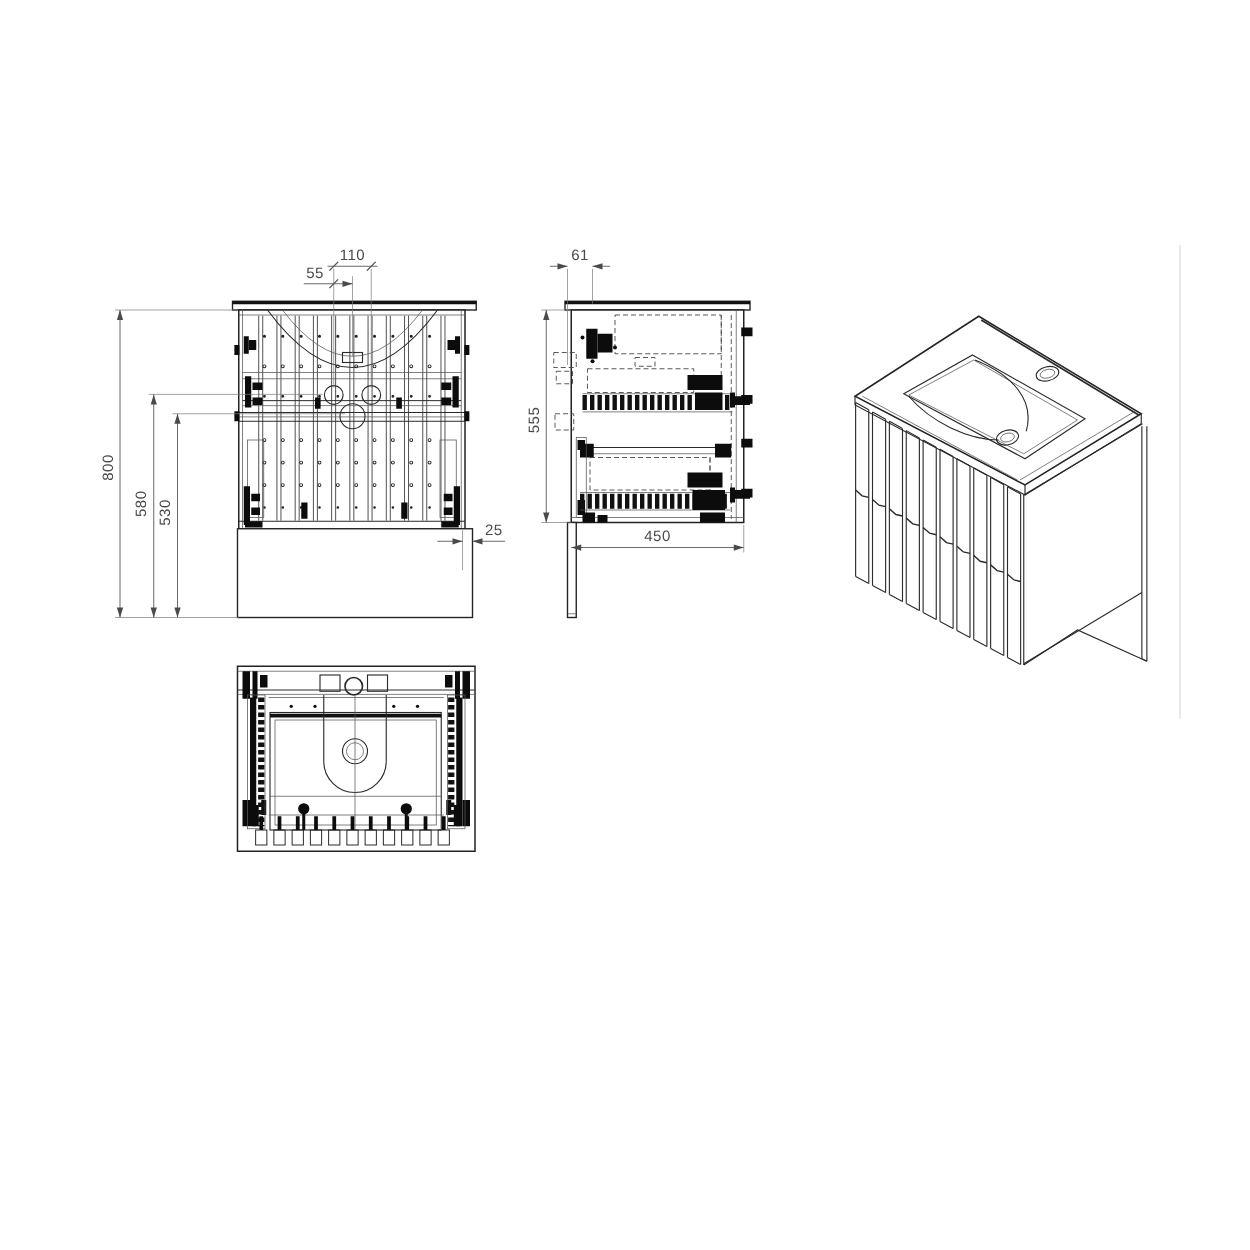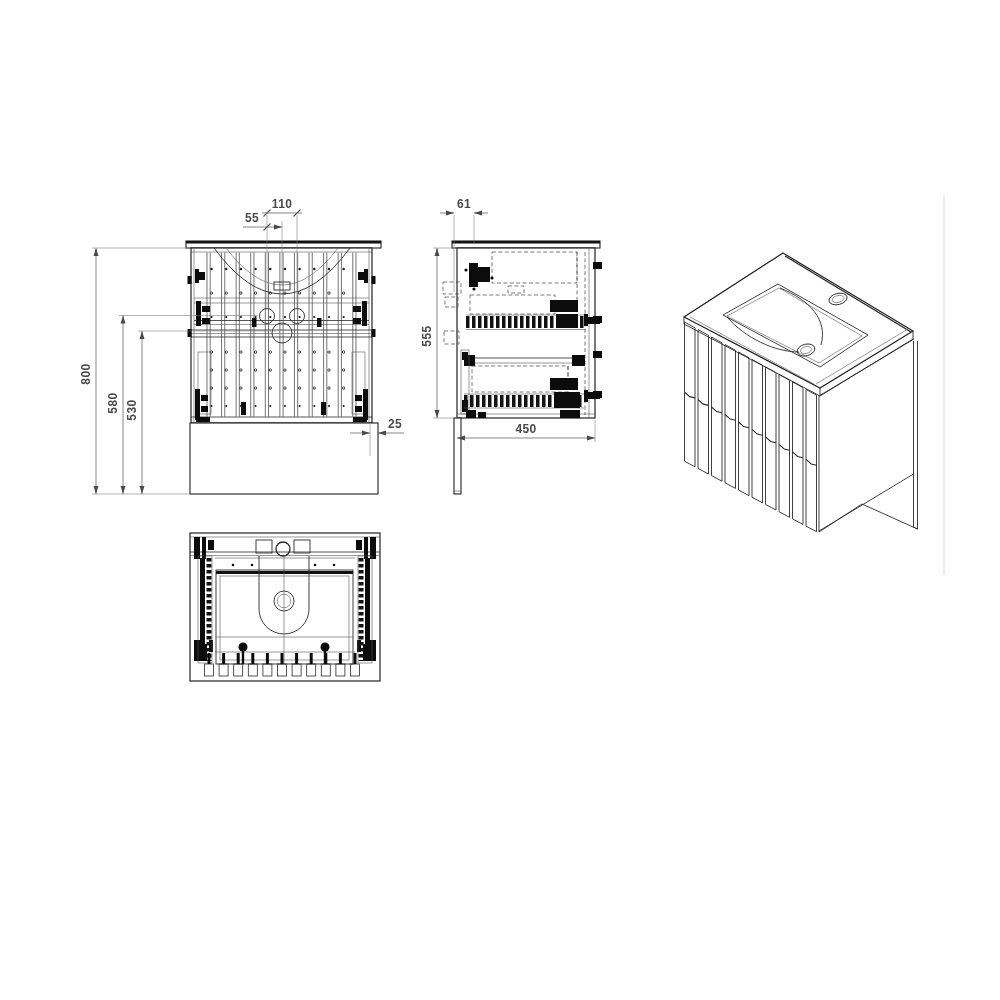--- a/index.html
+++ b/index.html
@@ -1,17 +1,17 @@
 <!DOCTYPE html>
 <html><head>
 <meta charset="utf-8">
 <style>
   html,body{margin:0;padding:0;background:#fff;}
   .sheet{position:relative;width:1000px;height:1000px;background:#fff;overflow:hidden;
-         font-family:"Liberation Sans",sans-serif;font-weight:bold;}
+         font-family:"Liberation Sans",sans-serif;}
   svg{position:absolute;left:0;top:0;}
   text{font-family:"Liberation Sans",sans-serif;font-size:12px;fill:#4a4a4a;letter-spacing:.4px;}
   .ol{fill:#fff;stroke:#222;stroke-width:1.1;}
   .ln{stroke:#2a2a2a;stroke-width:.9;fill:none;}
   .thin{stroke:#555;stroke-width:.6;fill:none;}
   .dash{stroke:#444;stroke-width:.7;fill:none;stroke-dasharray:4 2.4;}
   .dim{stroke:#555;stroke-width:.7;fill:none;}
   .ext{stroke:#777;stroke-width:.55;fill:none;}
   .ah{fill:#4a4a4a;stroke:none;}
   .hw{fill:#0c0c0c;stroke:none;}

